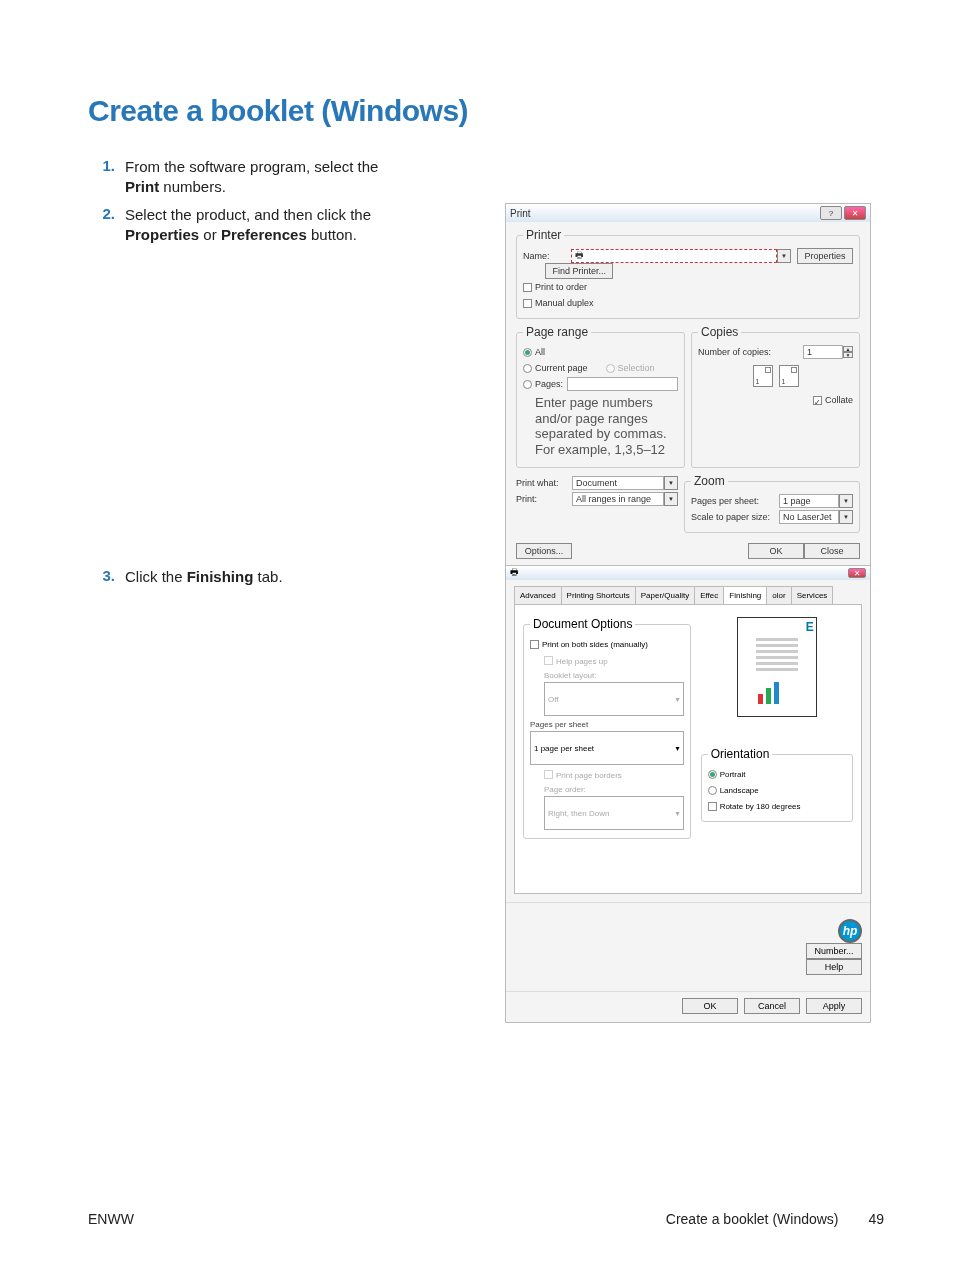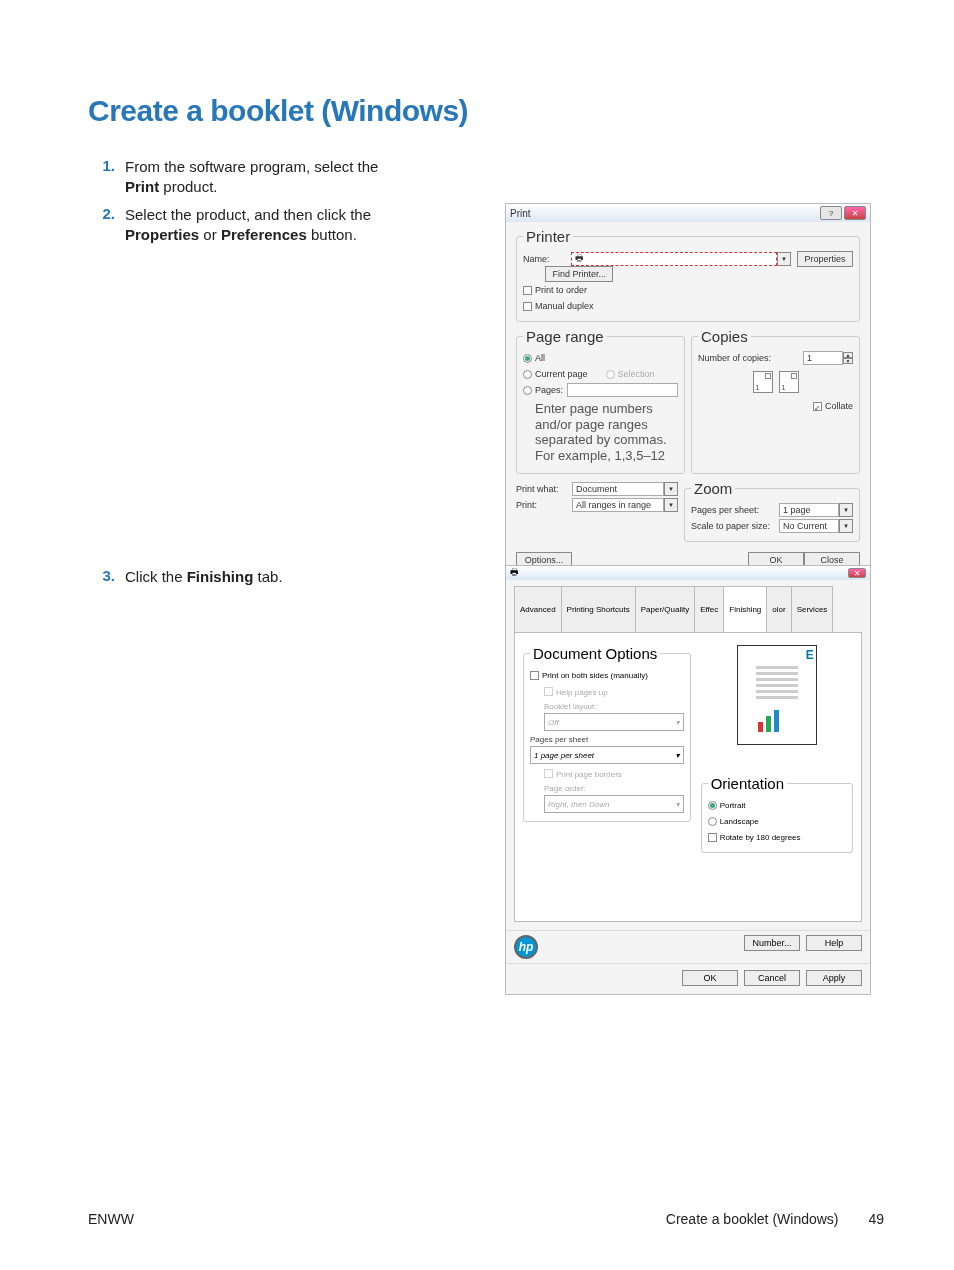--- a/index.html
+++ b/index.html
@@ -72,21 +72,21 @@
     }
     .winbtn.red { background: linear-gradient(#f6a, #c44); color: #fff; }
 
     .dlg-body { padding: 6px 10px 10px; }
     fieldset {
       border: 1px solid #ccc;
       border-radius: 3px;
       padding: 4px 6px 6px;
       margin-bottom: 6px;
     }
-    legend { font-size: 15px; padding: 0 3px; }
+    legend { font-size: 12px; padding: 0 3px; }
     .row { display: flex; align-items: center; margin: 2px 0; min-height: 14px; }
     .lbl { width: 48px; }
     .inp-like {
       flex: 1; border: 1px solid #aaa; background: #fff;
       height: 14px; display: flex; align-items: center; padding: 0 3px;
     }
     .drop-arrow {
       width: 14px; height: 14px; border: 1px solid #888;
       background: #eee; display: flex; align-items: center; justify-content: center;
       font-size: 6px;
@@ -150,21 +150,21 @@
       height: 14px; background: linear-gradient(#fff, #dbe8f4);
       display: flex; align-items: center; padding: 0 4px;
     }
     .prop-titlebar .spacer { flex: 1; }
     .prop-titlebar .winbtn.red { width: 18px; height: 10px; }
     .prop-body { padding: 6px 8px 8px; }
     .tabs { display: flex; }
     .tab {
       border: 1px solid #bbb;
       border-bottom: none;
-      padding: 18px 5px;
+      padding: 4px 5px;
       background: #eee;
       font-size: 8px;
       margin-right: -1px;
       cursor: pointer;
       text-align: center;
     }
     .tab.active { background: #fff; position: relative; z-index: 2; }
     .tabpane {
       border: 1px solid #bbb;
       background: #fff;
@@ -192,33 +192,33 @@
       position: absolute; left: 20px; top: 64px;
       display: flex; align-items: flex-end; gap: 3px;
     }
     .preview-page .chart span { width: 5px; }
     .preview-page .chart span:nth-child(1){ height: 10px; background: #d33; }
     .preview-page .chart span:nth-child(2){ height: 16px; background: #2a5; }
     .preview-page .chart span:nth-child(3){ height: 22px; background: #28c; }
     .propdlg fieldset { margin-top: 4px; font-size: 8px; }
     .sel-like {
       border: 1px solid #aaa; background: #fff; height: 14px;
-      display: flex; align-items: center; padding: 8px 3px; margin: 2px 0; font-style: italic;
+      display: flex; align-items: center; padding: 16px 3px; margin: 2px 0;
     }
     .sel-like.disabled { color: #aaa; }
     .sublbl { font-size: 8px; color: #444; margin: 4px 0 1px; }
     .sublbl.disabled { color: #aaa; }
     .hp-logo {
       width: 24px; height: 24px; background: #0096d6;
       border-radius: 50%; color: #fff; font-style: italic;
       font-weight: bold; font-size: 12px;
       display: flex; align-items: center; justify-content: center;
       border: 2px solid #666;
     }
-    .prop-logo-row { display: flex; align-items: flex-start; padding: 4px 8px; border-top: 1px solid #ddd; }
+    .prop-logo-row { display: flex; align-items: flex-end; padding: 16px 8px; border-top: 1px solid #ddd; flex-direction: column; }
     .prop-logo-row .spacer { flex: 1; }
     .prop-foot { display: flex; justify-content: flex-end; gap: 6px; padding: 6px 8px 8px; border-top: 1px solid #ddd; }
 
     .footer-left {
       position: absolute;
       left: 88px;
       bottom: 43px;
       font-size: 14px;
       color: #222;
     }
@@ -232,21 +232,21 @@
     .footer-right .pgnum { display: inline-block; margin-left: 26px; }
   </style>
 </head>
 <body>
 
 <h1 class="page-title">Create a booklet (Windows)</h1>
 
 <div class="step step1">
   <div class="step-num">1.</div>
   <div class="step-text">
-    <span>From the software program, select the </span><b>Print</b><span> product.</span>
+    <span>From the software program, select the </span><b>Print</b><span> numbers.</span>
   </div>
 </div>
 
 <div class="step step2">
   <div class="step-num">2.</div>
   <div class="step-text">
     <span>Select the product, and then click the </span><b>Properties</b><span> or </span><b>Preferences</b><span> button.</span>
   </div>
 </div>
 
@@ -352,21 +352,21 @@
       </div>
       <fieldset>
         <legend>Zoom</legend>
         <div class="row">
           <span style="width:88px">Pages per sheet:</span>
           <span class="inp-like">1 page</span>
           <span class="drop-arrow">▼</span>
         </div>
         <div class="row">
           <span style="width:88px">Scale to paper size:</span>
-          <span class="inp-like">No Current</span>
+          <span class="inp-like">No LaserJet</span>
           <span class="drop-arrow">▼</span>
         </div>
       </fieldset>
     </div>
 
     <div class="dlg-foot">
       <span class="btn left">Options...</span>
       <span class="btn">OK</span>
       <span class="btn">Close</span>
     </div>

